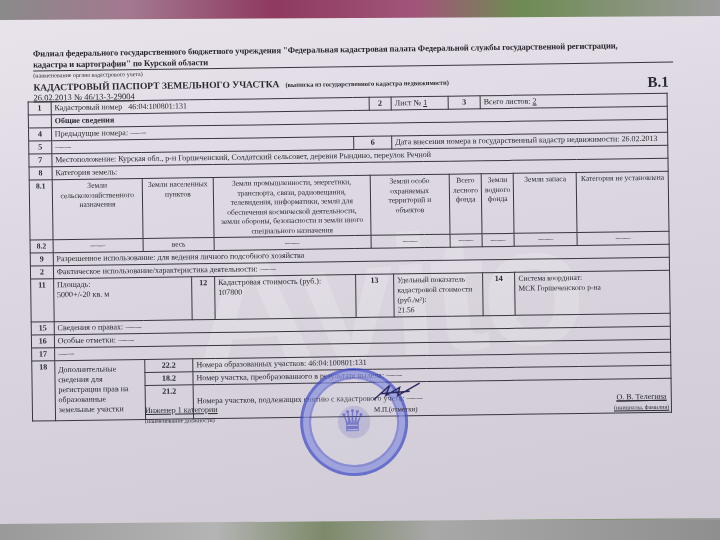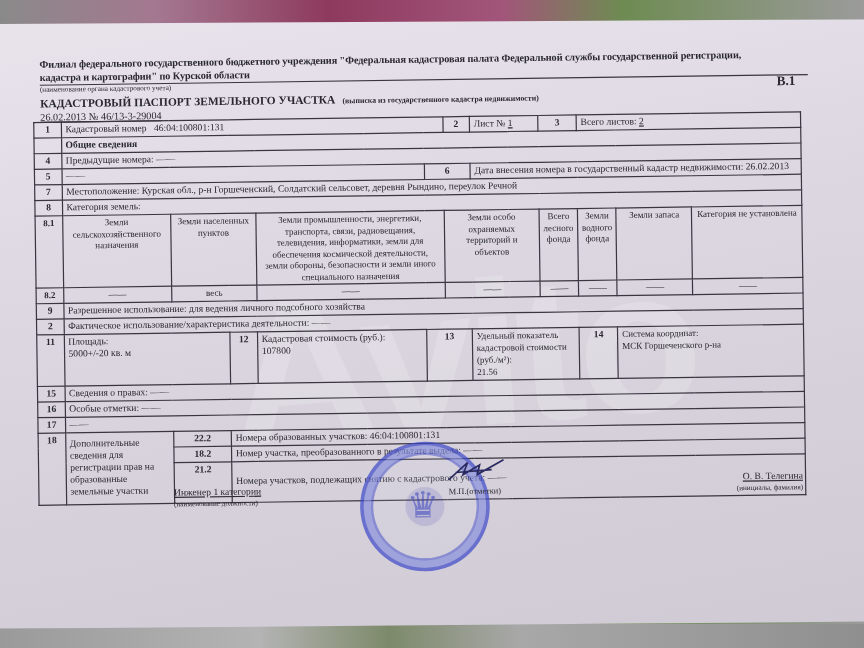--- a/index.html
+++ b/index.html
@@ -17,21 +17,21 @@
     position: absolute; left: 0; top: 14px; width: 720px; height: 510px;
     background: linear-gradient(170deg, #e9e4ec 0%, #ddd8e2 35%, #d6d1db 65%, #cfcad4 100%);
     clip-path: polygon(0 6px, 720px 2px, 720px 504px, 0 510px);
   }
   .doc { position: absolute; left: 0; top: 0; width: 720px; height: 540px; transform: rotate(-0.8deg); transform-origin: 360px 270px; }
   .hdr-org { position: absolute; left: 36px; top: 44px; width: 640px; font-size: 8.6px; font-weight: bold; line-height: 11px; letter-spacing: -0.1px; }
   .hdr-org .rule { border-bottom: 1px solid #3a3640; }
   .hdr-caption { position: absolute; left: 36px; top: 68px; font-size: 6px; }
   .hdr-title { position: absolute; left: 36px; top: 78px; font-size: 9.5px; font-weight: bold; }
   .hdr-title .sub { font-size: 6.5px; font-weight: bold; margin-left: 6px; }
-  .hdr-code { position: absolute; left: 650px; top: 66px; font-size: 11px; font-weight: bold; }
+  .hdr-code { position: absolute; left: 650px; top: 78px; font-size: 15px; font-weight: bold; }
   .hdr-num { position: absolute; left: 36px; top: 88px; font-size: 8.5px; text-decoration: underline; }
 
   table.main {
     position: absolute; left: 30px; top: 97px; width: 640px;
     border-collapse: collapse; font-size: 8px; line-height: 10px;
   }
   table.main td { border: 1px solid #3a3640; padding: 1px 3px; vertical-align: top; }
   td.n { width: 24px; text-align: center; font-weight: bold; vertical-align: middle; }
   .bold { font-weight: bold; }
   .cat td { font-size: 7.5px; line-height: 9.5px; text-align: center; }
@@ -209,17 +209,17 @@
   <div class="stamp">
     <span class="eagle">♛</span>
   </div>
   <svg class="signature" viewBox="0 0 60 22">
     <path d="M4 18 L20 4 L16 14 L30 6 L28 14 L50 2 M10 12 L40 10" stroke="#2a2a60" stroke-width="1.4" fill="none"></path>
   </svg>
   <div class="sig" style="left:372px; top:406px; font-size:7px;">
     <span>М.П.</span><span>(отметки)</span>
   </div>
 
-  <div class="sig" style="left:612px; top:396px; text-align:right;">
+  <div class="sig" style="left:612px; top:396px; text-align:center;text-decoration:underline;">
     <div class="u">О. В. Телегина</div>
     <div class="cap">(инициалы, фамилия)</div>
   </div>
 </div>
 
 </body></html>

